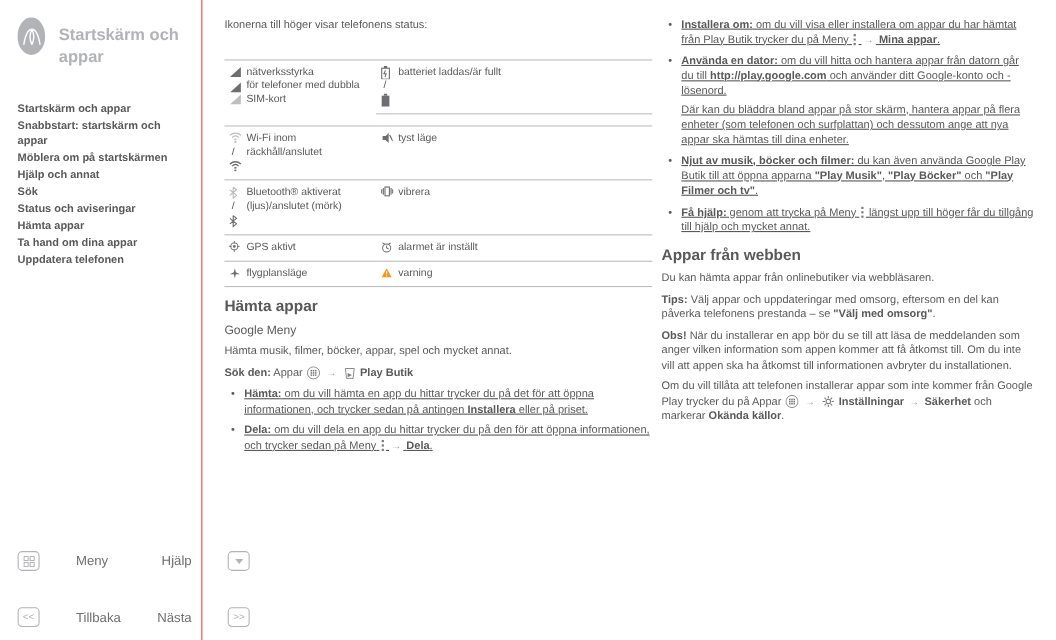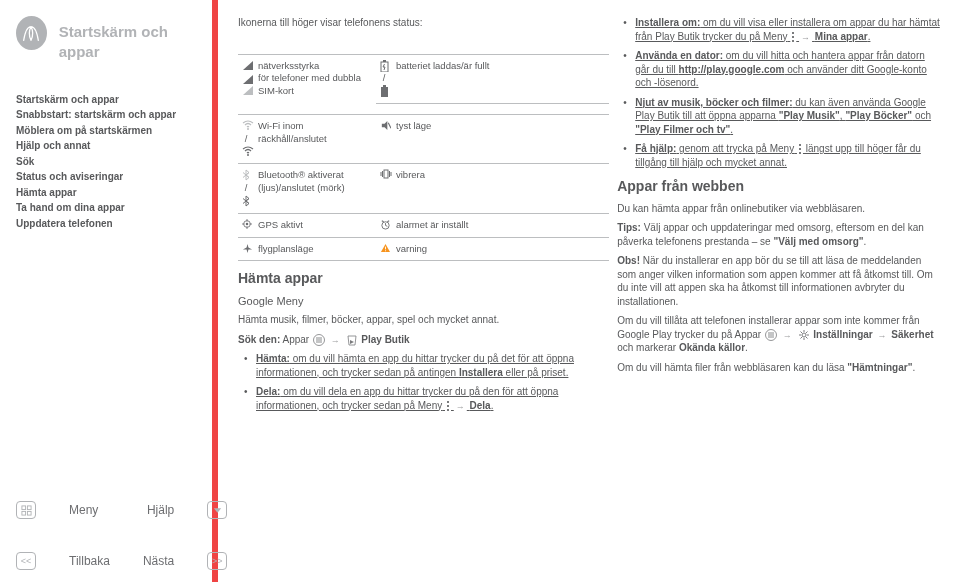--- a/index.html
+++ b/index.html
@@ -9,22 +9,22 @@
     color: #58595b;
     background: #fff;
     width: 960px;
     height: 582px;
     overflow: hidden;
     position: relative;
     line-height: 1.35;
   }
   .page { display: flex; height: 100%; }
   .sidebar {
-    width: 218px;
-    border-right: 6px solid #ef4444;
+    width: 184px;
+    border-right: 1px solid #ef4444;
     padding: 16px 14px 12px 16px;
     display: flex;
     flex-direction: column;
   }
   .logo {
     width: 34px; height: 34px;
     border-radius: 50%;
     background: #b1b3b6;
     display: flex; align-items: center; justify-content: center;
     margin-bottom: 2px;
@@ -308,20 +308,21 @@
     </div>
 
     <div class="col">
       <ul class="bullet-list">
         <li><b>Installera om:</b><span> om du vill visa eller installera om appar du har hämtat från Play Butik trycker du på Meny</span> <span class="inline-icon"><svg width="4" height="12" viewBox="0 0 4 12">
                 <rect x="1" y="1" width="2" height="2" fill="#7a7b7d"></rect>
                 <rect x="1" y="5" width="2" height="2" fill="#7a7b7d"></rect>
                 <rect x="1" y="9" width="2" height="2" fill="#7a7b7d"></rect>
               </svg></span> <span class="arrow">→</span> <b>Mina appar</b>.</li>
         <li><b>Använda en dator:</b><span> om du vill hitta och hantera appar från datorn går du till </span><b>http://play.google.com</b><span> och använder ditt Google-konto och -lösenord.</span>
+          <div style="margin-top:4px">Där kan du bläddra bland appar på stor skärm, hantera appar på flera enheter (som telefonen och surfplattan) och dessutom ange att nya appar ska hämtas till dina enheter.</div>
         </li>
         <li><b>Njut av musik, böcker och filmer:</b><span> du kan även använda Google Play Butik till att öppna apparna </span><b>"Play Musik"</b>, <b>"Play Böcker"</b><span> och </span><b>"Play Filmer och tv"</b>.</li>
         <li><b>Få hjälp:</b><span> genom att trycka på Meny</span> <span class="inline-icon"><svg width="4" height="12" viewBox="0 0 4 12">
                 <rect x="1" y="1" width="2" height="2" fill="#7a7b7d"></rect>
                 <rect x="1" y="5" width="2" height="2" fill="#7a7b7d"></rect>
                 <rect x="1" y="9" width="2" height="2" fill="#7a7b7d"></rect>
               </svg></span><span> längst upp till höger får du tillgång till hjälp och mycket annat.</span></li>
       </ul>
 
       <div class="h2" style="margin-top:8px">Appar från webben</div>
@@ -344,16 +345,15 @@
             </svg></span>
         <span class="arrow">→</span>
         <span class="inline-icon"><svg width="12" height="12" viewBox="0 0 12 12">
               <circle cx="6" cy="6" r="2" fill="none" stroke="#7a7b7d" stroke-width="1"></circle>
               <path d="M6 1 L6 3 M6 9 L6 11 M1 6 L3 6 M9 6 L11 6 M2.5 2.5 L4 4 M8 8 L9.5 9.5 M9.5 2.5 L8 4 M4 8 L2.5 9.5" stroke="#7a7b7d" stroke-width="1"></path>
             </svg></span>
         <b>Inställningar</b>
         <span class="arrow">→</span>
         <b>Säkerhet</b><span> och markerar </span><b>Okända källor</b>.
       </div>
-      <div class="para"><span>Om du vill hämta filer från webbläsaren kan du läsa </span><b>"Hämtningar"</b>.</div>
     </div>
   </main>
 </div>
 
 </body></html>

